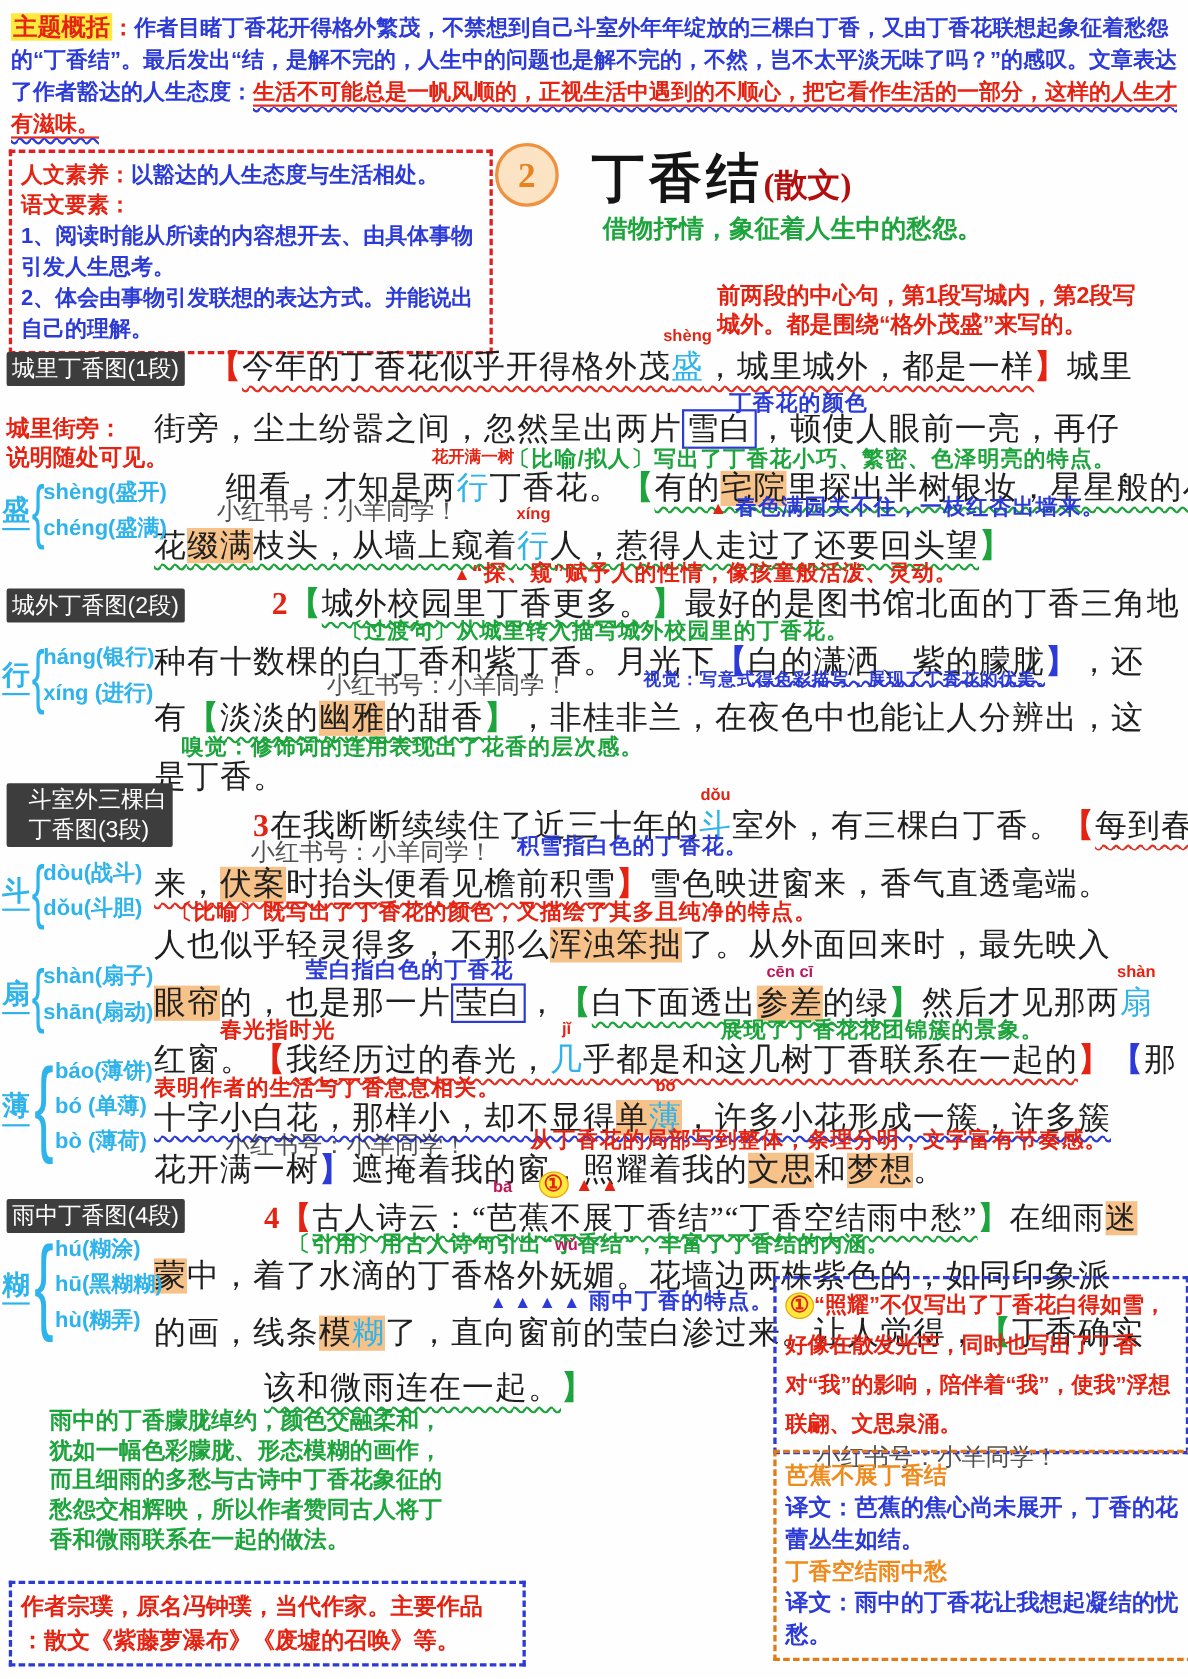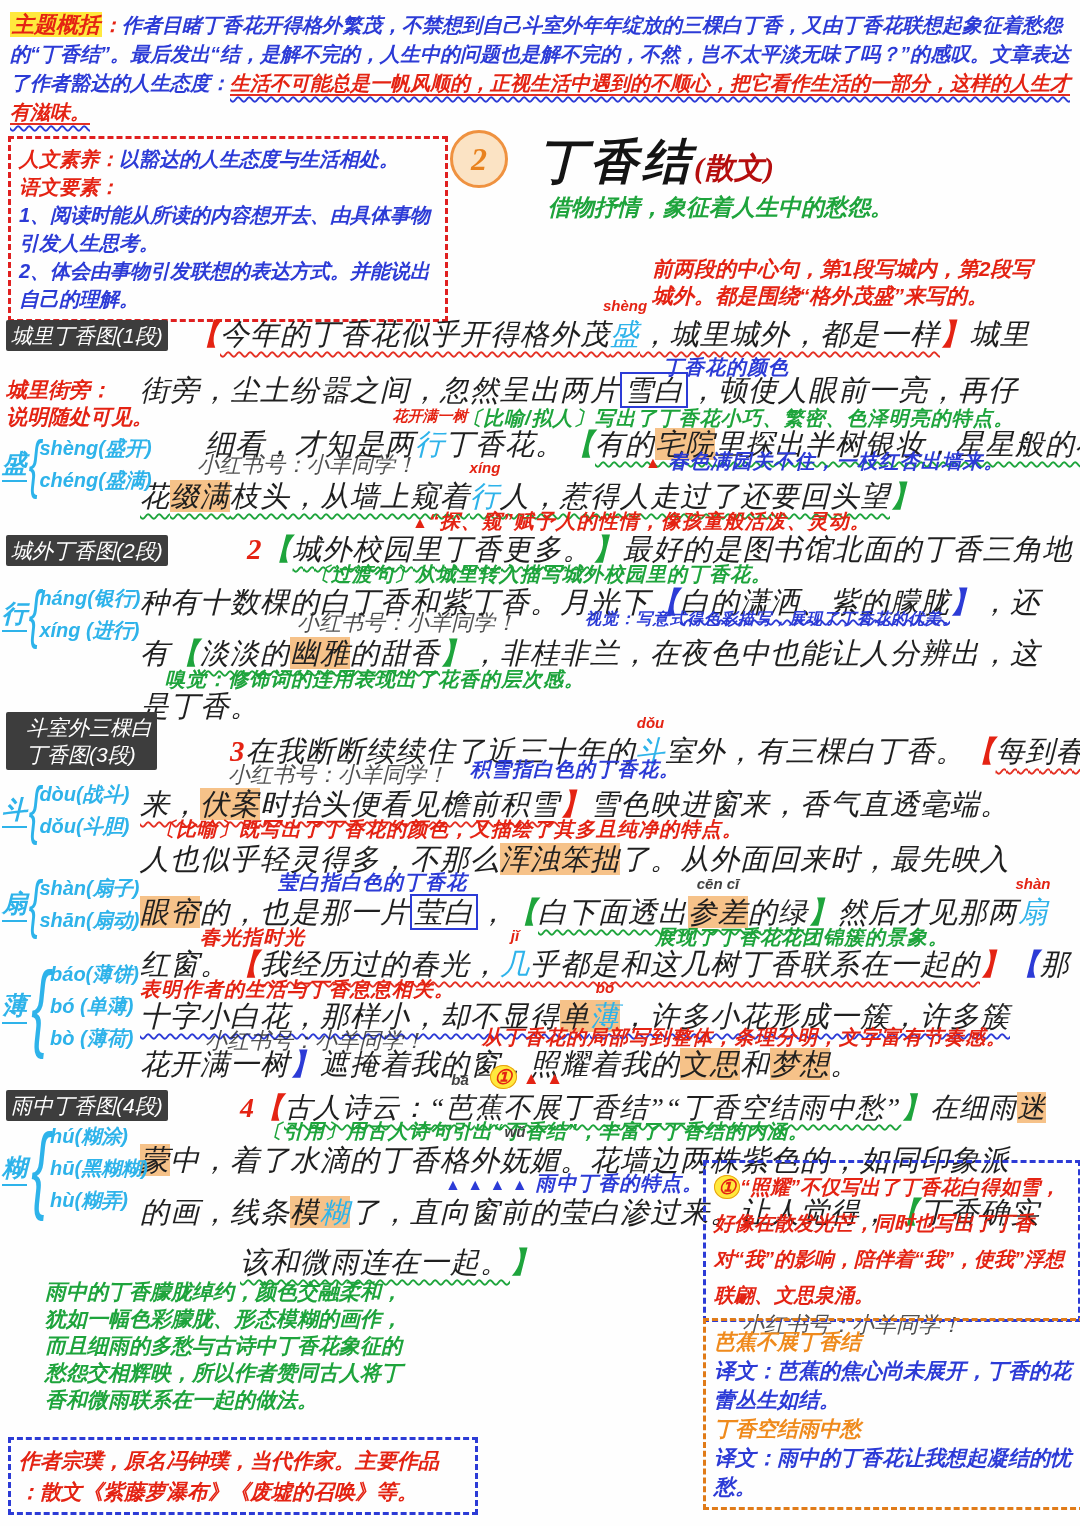--- a/index.html
+++ b/index.html
@@ -1,17 +1,17 @@
 <!DOCTYPE html>
 <html><head>
 <meta charset="utf-8">
 <style>
   html,body{margin:0;padding:0;background:#ffffff;}
   #page{position:relative;width:1080px;height:1526px;background:#fefefe;overflow:hidden;
-        font-family:"Liberation Serif",serif;color:#1f1f1f;font-style:italic;}
+        font-family:"Liberation Serif",serif;color:#1f1f1f;}
   
   .c-k{color:#1f1f1f;}
   .c-red{color:#e42313;font-weight:700;}
   .c-green{color:#1ea43c;font-weight:700;}
   .c-blue{color:#2c3bd6;font-weight:700;}
   .c-cyan{color:#2eb3ea;}
   .b{font-weight:700;}
   .hl{background:#f6c289;}
   .boxed{border:2px solid #2c3bd6;padding:0 2px;}
   .u-red{text-decoration:underline wavy #e43023 2px;text-underline-offset:7px;}
@@ -39,21 +39,21 @@
   #subtitle{position:absolute;left:548px;top:192px;color:#1ea43c;font-weight:700;font-size:23px;
            font-family:"Liberation Sans",sans-serif;}
   #center-note{position:absolute;left:652px;top:255px;color:#e42313;font-weight:700;font-size:21px;
            line-height:27px;white-space:pre-line;font-family:"Liberation Sans",sans-serif;}
   
   .line{position:absolute;font-size:29px;letter-spacing:1px;line-height:1.15;white-space:nowrap;}
   .line.sans{font-family:"Liberation Sans",sans-serif;}
   .seg{position:relative;}
   .seg .py{position:absolute;top:-21px;left:50%;transform:translateX(-50%);
            font-size:15px;font-weight:700;letter-spacing:0;font-family:"Liberation Sans",sans-serif;white-space:nowrap;}
-  .py.pc-red{color:#e42313;} .py.pc-k{color:#404040;}
+  .py.pc-red{color:#e42313;} .py.pc-k{color:#be185d;}
   .badge1{color:#e42313;background:#ffe93d;border:1px solid #e8a013;border-radius:50%;
            padding:0 3px;font-weight:700;}
   .plabel{position:absolute;background:#3d3d3d;color:#ffffff;font-size:21px;line-height:27px;
            padding:2px 5px;white-space:pre-line;font-family:"Liberation Sans",sans-serif;border-radius:2px;}
   .mnote{position:absolute;color:#e42313;font-weight:700;font-size:21px;line-height:27px;
            white-space:pre-line;font-family:"Liberation Sans",sans-serif;}
   .poly{position:absolute;display:flex;align-items:center;color:#2eb3ea;
            font-family:"Liberation Sans",sans-serif;}
   .poly .head{font-size:25px;font-weight:700;border-bottom:2px solid #2eb3ea;margin-right:1px;}
   .poly .brace{font-weight:400;transform:scaleX(.55);line-height:.85;margin:0 -6px 0 -4px;}

